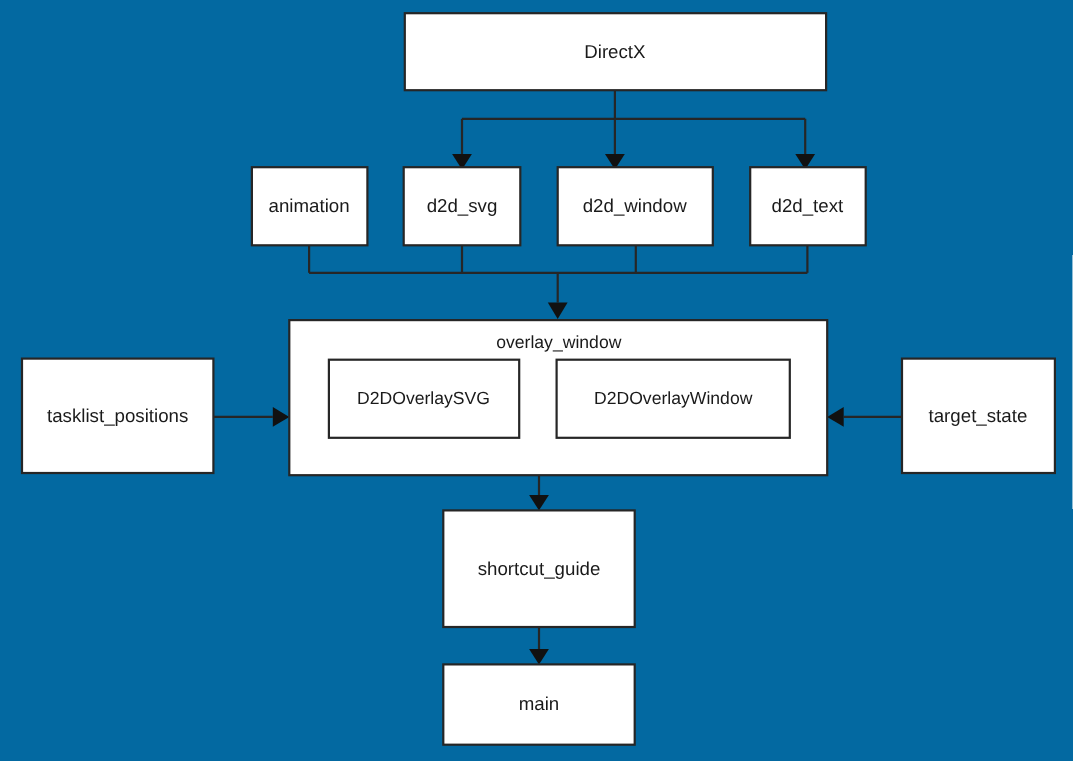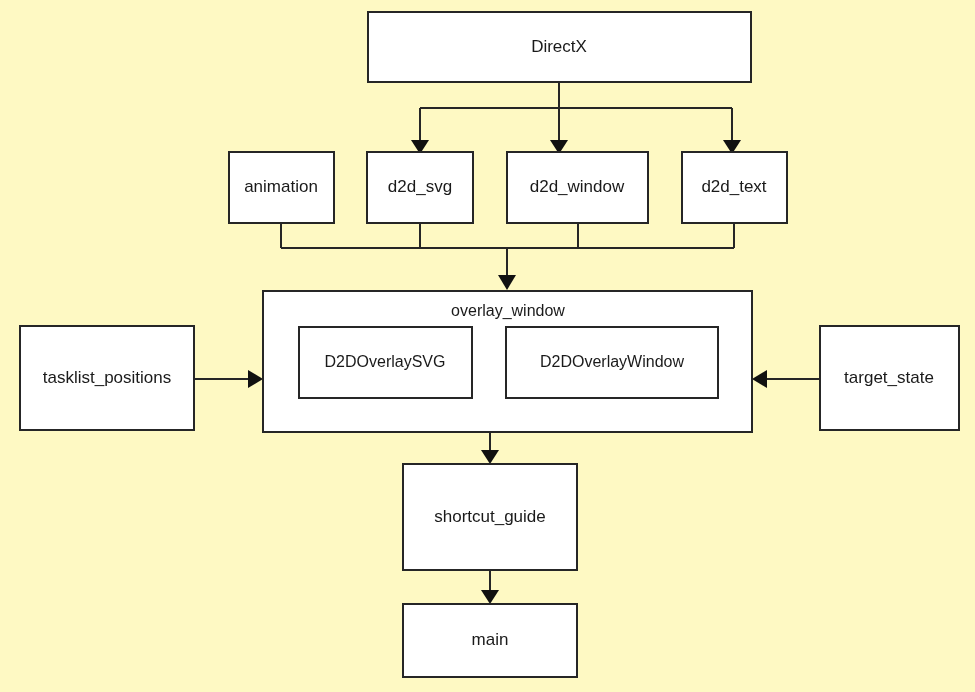--- a/index.html
+++ b/index.html
@@ -11,21 +11,21 @@
   body {
     width: 975px;
     height: 692px;
     font-family: "Liberation Sans", sans-serif;
     overflow: hidden;
   }
   #diagram-root {
     position: relative;
     width: 975px;
     height: 692px;
-    background: #fef9c3;
+    background: #0369a1;
   }
   svg#diagram-svg {
     display: block;
     width: 975px;
     height: 692px;
   }
   .node-box {
     fill: #ffffff;
     stroke: #262626;
     stroke-width: 2;

